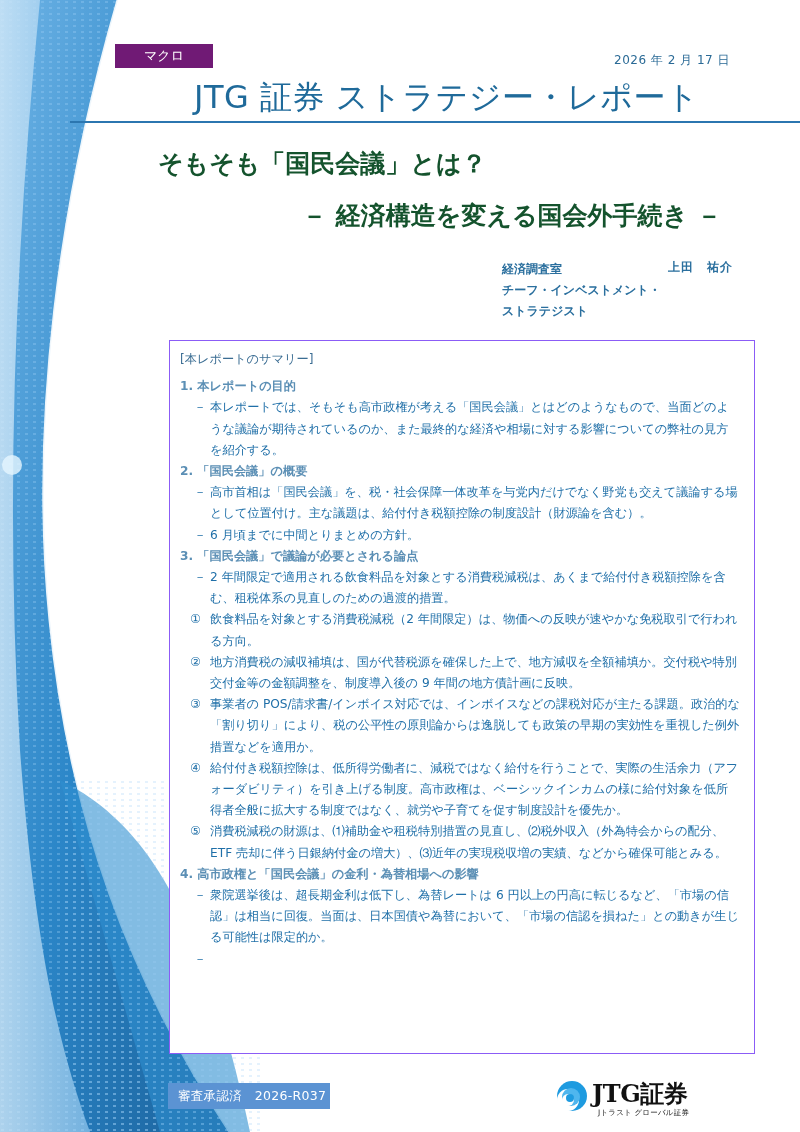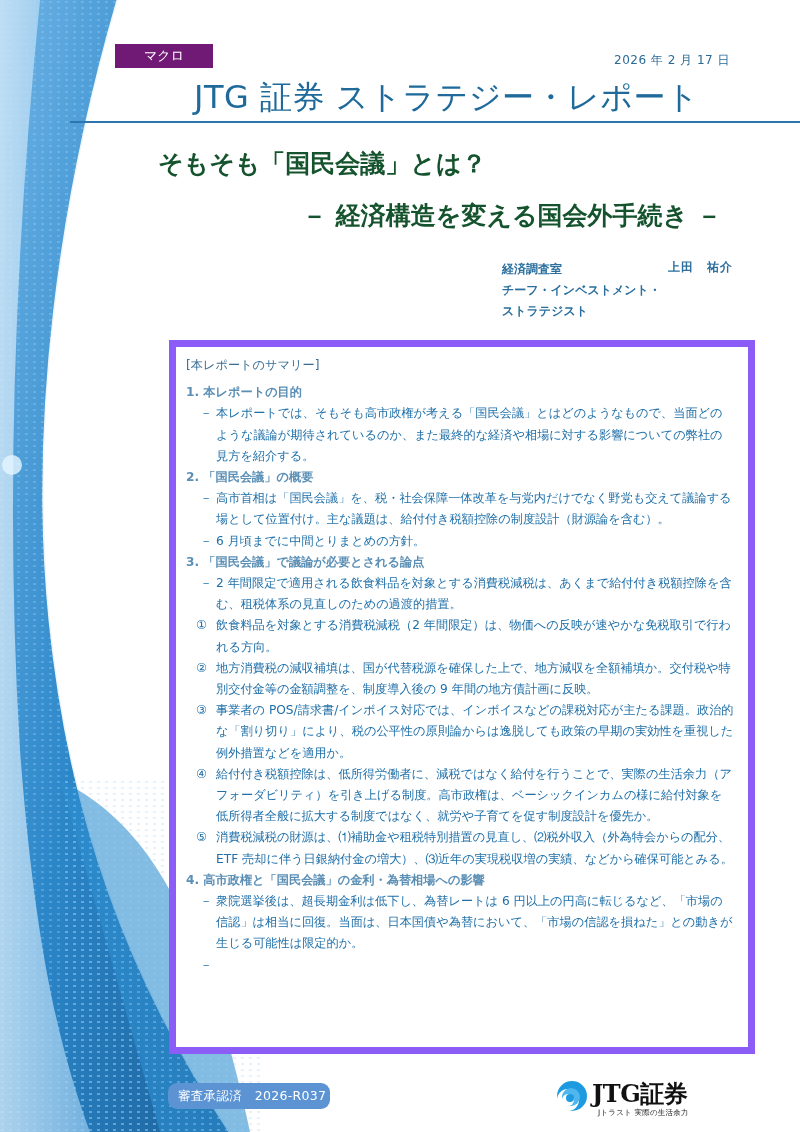--- a/index.html
+++ b/index.html
@@ -40,21 +40,21 @@
   .author-block {
     position: absolute; left: 502px; top: 259px; font-size: 12px; font-weight: bold;
     color: #2a6f9e; line-height: 21px;
   }
   .author-name {
     position: absolute; left: 668px; top: 259px; font-size: 12px; font-weight: bold;
     color: #2a6f9e; letter-spacing: 1px;
   }
   .summary-box {
     position: absolute; left: 169px; top: 340px; width: 586px; height: 714px;
-    border: 7px solid #8b5cf6; background: #fff; box-sizing: border-box;
+    border: 1px solid #8b5cf6; background: #fff; box-sizing: border-box;
     padding: 8px 14px 0 10px; font-size: 12.2px; line-height: 21.2px; color: #1f6fa8;
   }
   .summary-heading { color: #3b6d93; margin-bottom: 6px; }
   .section-title {
     color: #5b8fb5; font-weight: bold; margin-top: 6px;
   }
   .section-title:first-of-type { margin-top: 0; }
   .bullet {
     position: relative; padding-left: 30px;
   }
@@ -65,21 +65,20 @@
     position: relative; padding-left: 30px;
   }
   .num-item .mark {
     position: absolute; left: 10px; top: 0;
   }
   .review-badge {
     position: absolute; left: 168px; top: 1083px; width: 162px; height: 26px;
     background: #5b93d3; color: #fff; font-size: 12.5px;
     display: flex; align-items: center; padding-left: 10px; box-sizing: border-box;
     letter-spacing: 0.3px;
-    border-radius: 9px;
   }
   .logo {
     position: absolute; left: 552px; top: 1078px; width: 160px; height: 44px;
   }
   .logo-mark { position: absolute; left: 0; top: 2px; width: 36px; height: 36px; }
   .logo-text {
     position: absolute; left: 40px; top: 0px; font-family: "DejaVu Serif", serif;
     font-weight: bold; font-size: 24px; color: #111; letter-spacing: -0.5px;
   }
   .logo-sub {
@@ -196,14 +195,14 @@
 
 <div class="logo">
   <svg class="logo-mark" viewBox="0 0 36 36">
     <circle cx="20" cy="16" r="15" fill="#1e9be0"></circle>
     <circle cx="16" cy="20" r="11" fill="#ffffff"></circle>
     <circle cx="19" cy="17" r="9" fill="#4fb6ee"></circle>
     <circle cx="16" cy="20" r="6" fill="#ffffff"></circle>
     <circle cx="18" cy="18" r="4" fill="#1e9be0"></circle>
   </svg>
   <div class="logo-text">JTG証券</div>
-  <div class="logo-sub">Jトラスト 実際の生活余力</div>
+  <div class="logo-sub">Jトラスト グローバル証券</div>
 </div>
 
 </body></html>

